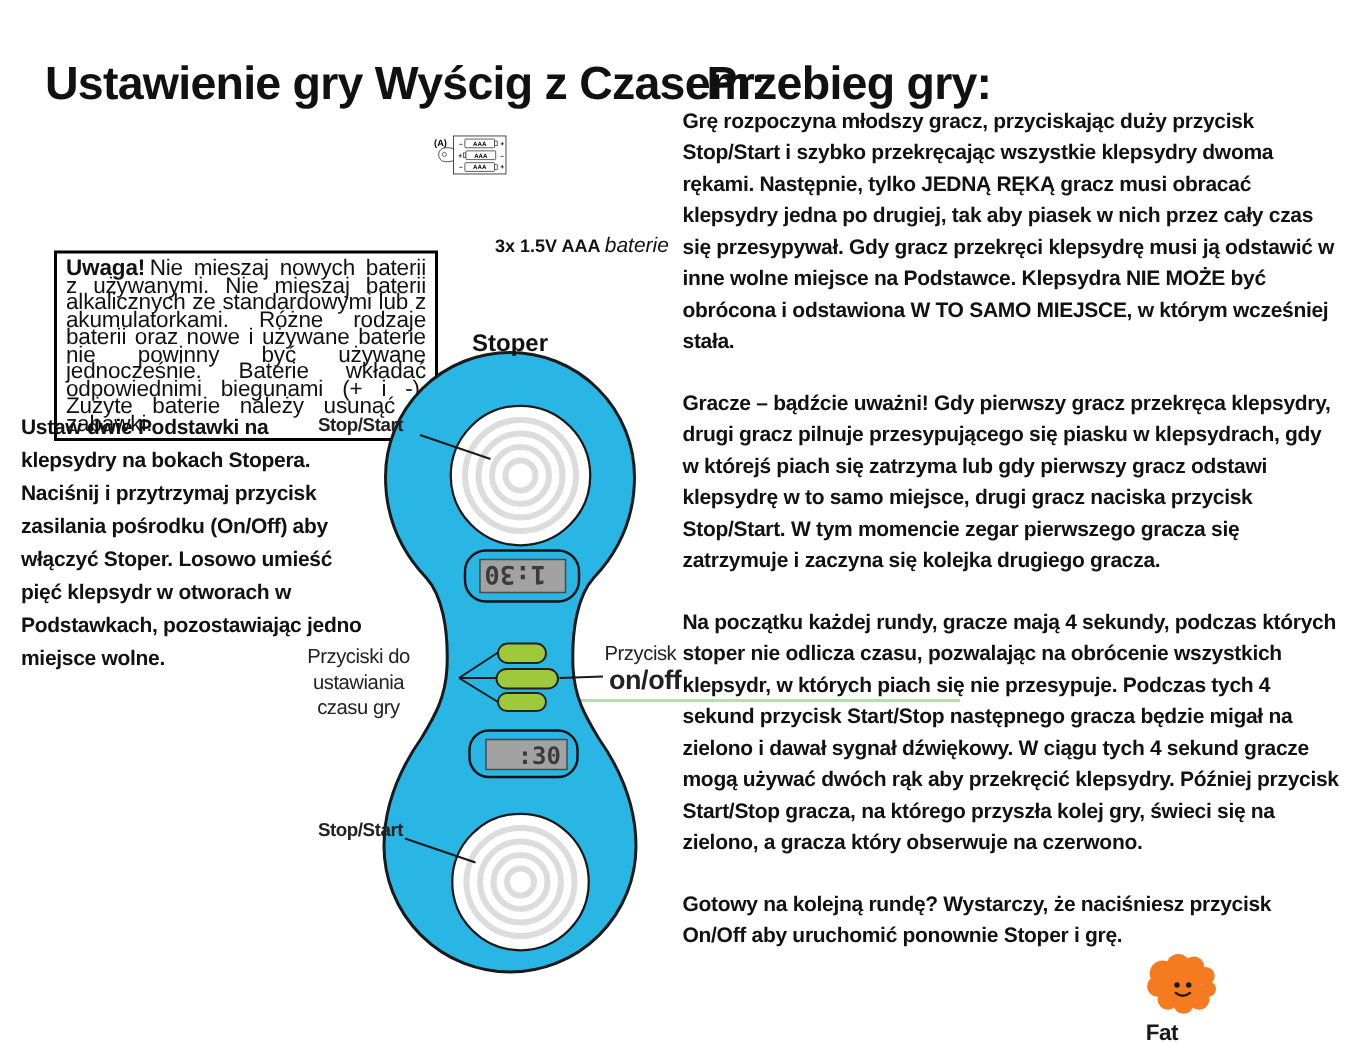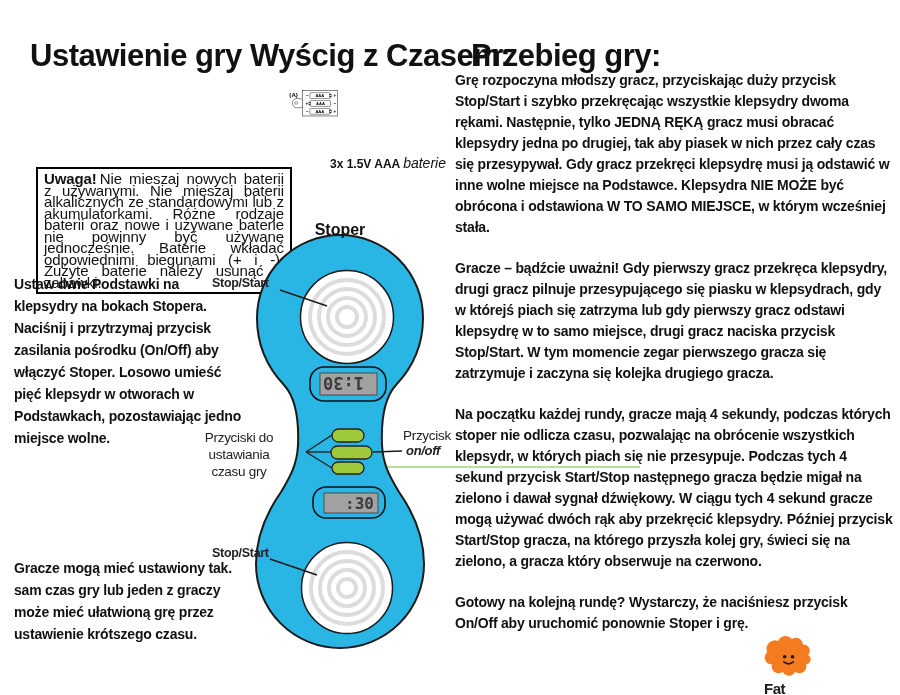--- a/index.html
+++ b/index.html
@@ -6,21 +6,21 @@
   #page{position:relative;width:900px;height:695px;background:#fff;overflow:hidden;
         font-family:"Liberation Sans",sans-serif;color:#111;}
   .abs{position:absolute;}
   h1{margin:16px;font-size:31px;font-weight:bold;letter-spacing:-0.5px;white-space:nowrap;}
   .body-text{font-size:14px;font-weight:bold;line-height:21px;letter-spacing:-0.2px;}
   .preline{white-space:pre-line;line-height:22px;}
   .warn{border:2px solid #000000;font-size:15px;line-height:11.5px;text-align:justify;
         padding:4px 6px;font-weight:normal;letter-spacing:-0.1px;}
   .warn .warn-title{font-weight:bold;margin-right:3px;}
   .label{font-size:13px;font-weight:normal;color:#222;letter-spacing:-0.3px;}
-  .label-bold{font-size:13px;font-weight:bold;color:#222;letter-spacing:-0.3px;font-style:italic;}
+  .label-bold{font-size:18px;font-weight:bold;color:#222;letter-spacing:-0.3px;}
   .rightcol p{margin:0 0 20px 0;}
   .caption{font-size:12px;font-weight:bold;white-space:nowrap;}
   .caption .cap-reg{font-weight:normal;font-size:14px;font-style:italic;}
   .greenline{height:2px;background:#b7e0a0;z-index:1;}
   svg{display:block;}
   .logo{display:flex;align-items:flex-end;gap:4px;z-index:3;flex-direction:column;}
   .logo-text{font-weight:bold;font-size:15px;line-height:13.5px;letter-spacing:-0.4px;color:#1a1a1a;}
   .logo-text .toyco{color:#f47b20;}
 </style>
 </head>
@@ -67,24 +67,20 @@
   </div>
 
   <div class="abs body-text preline" style="left:14px;top:273px;width:240px;">Ustaw dwie Podstawki na
 klepsydry na bokach Stopera.
 Naciśnij i przytrzymaj przycisk
 zasilania pośrodku (On/Off) aby
 włączyć Stoper. Losowo umieść
 pięć klepsydr w otworach w
 Podstawkach, pozostawiając jedno
 miejsce wolne.</div>
-  <div class="abs body-text preline" style="left:14px;top:557px;width:240px;">Gracze mogą mieć ustawiony tak.
-sam czas gry lub jeden z graczy
-może mieć ułatwioną grę przez
-ustawienie krótszego czasu.</div>
 
   <div class="abs greenline" style="left:383px;top:466px;width:257px;"></div>
 
   <div class="abs" style="left:295px;top:221px;width:90px;text-align:center;font-weight:bold;font-size:16px;z-index:3;">Stoper</div>
 
   <svg class="abs" style="left:225px;top:215px;z-index:2;" width="250" height="450" viewBox="225 215 250 450">
 
     <path d="M 340 235 A 83 83 0 0 1 423 318
              C 423 345 413 367 396 385
              C 385 397 381 420 382 445

